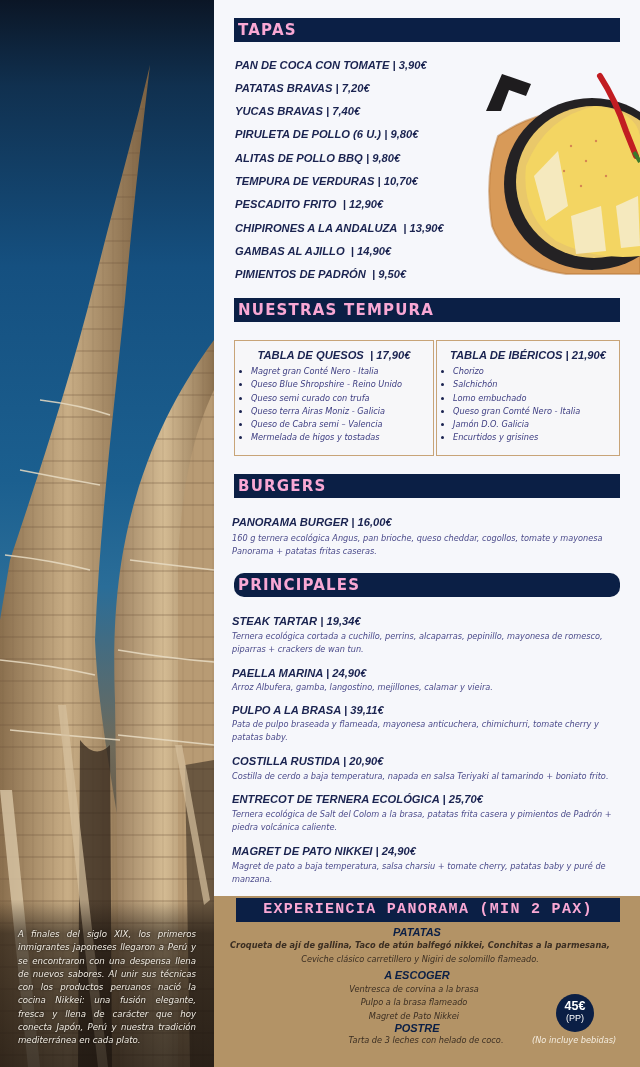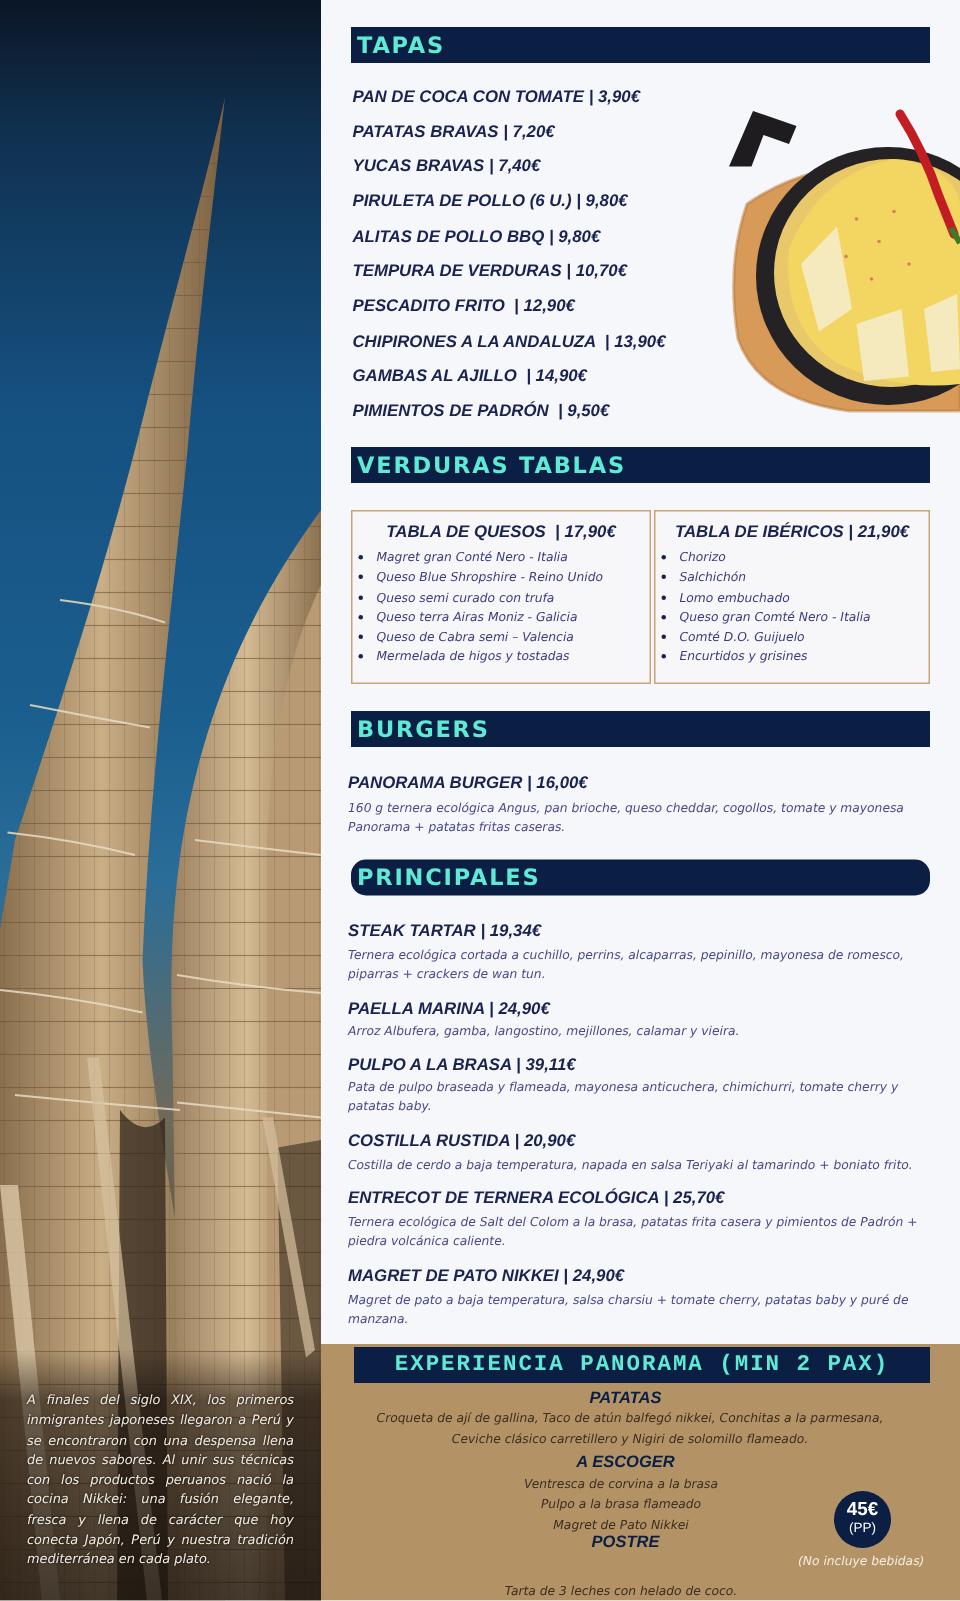--- a/index.html
+++ b/index.html
@@ -21,21 +21,21 @@
     color: #f2ece2; font-family: "DejaVu Sans", sans-serif; font-style: italic;
     font-size: 8.6px; line-height: 13.3px; text-align: justify;
     text-shadow: 0 0 2px rgba(0,0,0,0.8);
   }
 
   
   .menu { position: absolute; left: 214px; top: 0; width: 426px; height: 1067px; background: #f6f7fb; }
 
   .section-bar {
     position: absolute; left: 20px; width: 386px; height: 24px;
-    background: #0b1f45; color: #5eead4;
+    background: #0b1f45; color: #f9a8d4;
     font-family: "DejaVu Sans", sans-serif; font-weight: bold;
     font-size: 15px; letter-spacing: 1.2px; line-height: 24px; padding-left: 4px;
   }
 
   .tapa {
     position: absolute; left: 21px; font-weight: bold; font-style: italic;
     font-size: 11.2px; color: #1a2350; white-space: pre;
   }
 
   .dish-photo { position: absolute; left: 262px; top: 56px; width: 164px; height: 220px; }
@@ -176,42 +176,42 @@
         <circle cx="110" cy="105" r="1.2"></circle>
         <circle cx="88" cy="115" r="1.2"></circle>
       <circle cx="120" cy="85" r="1.2"></circle>
         <circle cx="105" cy="130" r="1.2"></circle>
         <circle cx="130" cy="120" r="1.2"></circle>
     </g>
     <path d="M124 20 Q 140 45 150 75 Q 156 90 160 100" stroke="#c21d22" stroke-width="6" fill="none" stroke-linecap="round"></path>
     <path d="M158 96 L 164 106" stroke="#3c7a2a" stroke-width="4"></path>
   </svg>
 
-  <div class="section-bar" style="top:298px;">VERDURAS TABLAS</div>
+  <div class="section-bar" style="top:298px;">NUESTRAS TEMPURA</div>
 
   <div class="board" style="left:20px; width:200px;">
     <div class="board-title">TABLA DE QUESOS  | 17,90€</div>
     <ul>
       <li>Magret gran Conté Nero - Italia</li>
       <li>Queso Blue Shropshire - Reino Unido</li>
       <li>Queso semi curado con trufa</li>
       <li>Queso terra Airas Moniz - Galicia</li>
       <li>Queso de Cabra semi – Valencia</li>
       <li>Mermelada de higos y tostadas</li>
     </ul>
   </div>
 
   <div class="board" style="left:222px; width:184px;">
     <div class="board-title">TABLA DE IBÉRICOS | 21,90€</div>
     <ul>
       <li>Chorizo</li>
       <li>Salchichón</li>
       <li>Lomo embuchado</li>
       <li>Queso gran Comté Nero - Italia</li>
-      <li>Comté D.O. Guijuelo</li>
+      <li>Jamón D.O. Galicia</li>
       <li>Encurtidos y grisines</li>
     </ul>
   </div>
 
   <div class="section-bar" style="top:474px;">BURGERS</div>
   <div class="dish-name" style="top:516px;">PANORAMA BURGER | 16,00€</div>
   <div class="dish-desc" style="top:532px;">160 g ternera ecológica Angus, pan brioche, queso cheddar, cogollos, tomate y mayonesa Panorama + patatas fritas caseras.</div>
 
   <div class="section-bar" style="top:573px;border-radius:10px;">PRINCIPALES</div>
 
@@ -230,30 +230,30 @@
   <div class="dish-name" style="top:793px;">ENTRECOT DE TERNERA ECOLÓGICA | 25,70€</div>
   <div class="dish-desc" style="top:808px;">Ternera ecológica de Salt del Colom a la brasa, patatas frita casera y pimientos de Padrón + piedra volcánica caliente.</div>
 
   <div class="dish-name" style="top:845px;">MAGRET DE PATO NIKKEI | 24,90€</div>
   <div class="dish-desc" style="top:860px;">Magret de pato a baja temperatura, salsa charsiu + tomate cherry, patatas baby y puré de manzana.</div>
 
   <div class="exp">
     <div class="section-bar">EXPERIENCIA PANORAMA (MIN 2 PAX)</div>
 
     <div class="exp-head" style="top:30px; left:18px;">PATATAS</div>
-    <div class="exp-line" style="top:44px; left:6px;">Croqueta de ají de gallina, Taco de atún balfegó nikkei, Conchitas a la parmesana,</div>
+    <div class="exp-line" style="top:44px; left:6px;font-weight:bold;">Croqueta de ají de gallina, Taco de atún balfegó nikkei, Conchitas a la parmesana,</div>
     <div class="exp-line" style="top:58px; left:6px;">Ceviche clásico carretillero y Nigiri de solomillo flameado.</div>
 
     <div class="exp-head" style="top:73px; left:18px;">A ESCOGER</div>
     <div class="exp-line" style="top:88px; left:0;">Ventresca de corvina a la brasa</div>
     <div class="exp-line" style="top:115px; left:0;">Magret de Pato Nikkei</div>
     <div class="exp-line" style="top:101px; left:0;">Pulpo a la brasa flameado</div>
 
     <div class="exp-head" style="top:126px; left:18px;">POSTRE</div>
-    <div class="exp-line" style="top:139px; left:0;margin-top:20px;">Tarta de 3 leches con helado de coco.</div>
+    <div class="exp-line" style="top:139px; left:12px;">Tarta de 3 leches con helado de coco.</div>
 
     <div class="price-badge">
       <span class="price-main">45€</span>
       <span class="price-sub">(PP)</span>
     </div>
     <div class="no-drinks">(No incluye bebidas)</div>
   </div>
 </div>
 
 </body></html>

